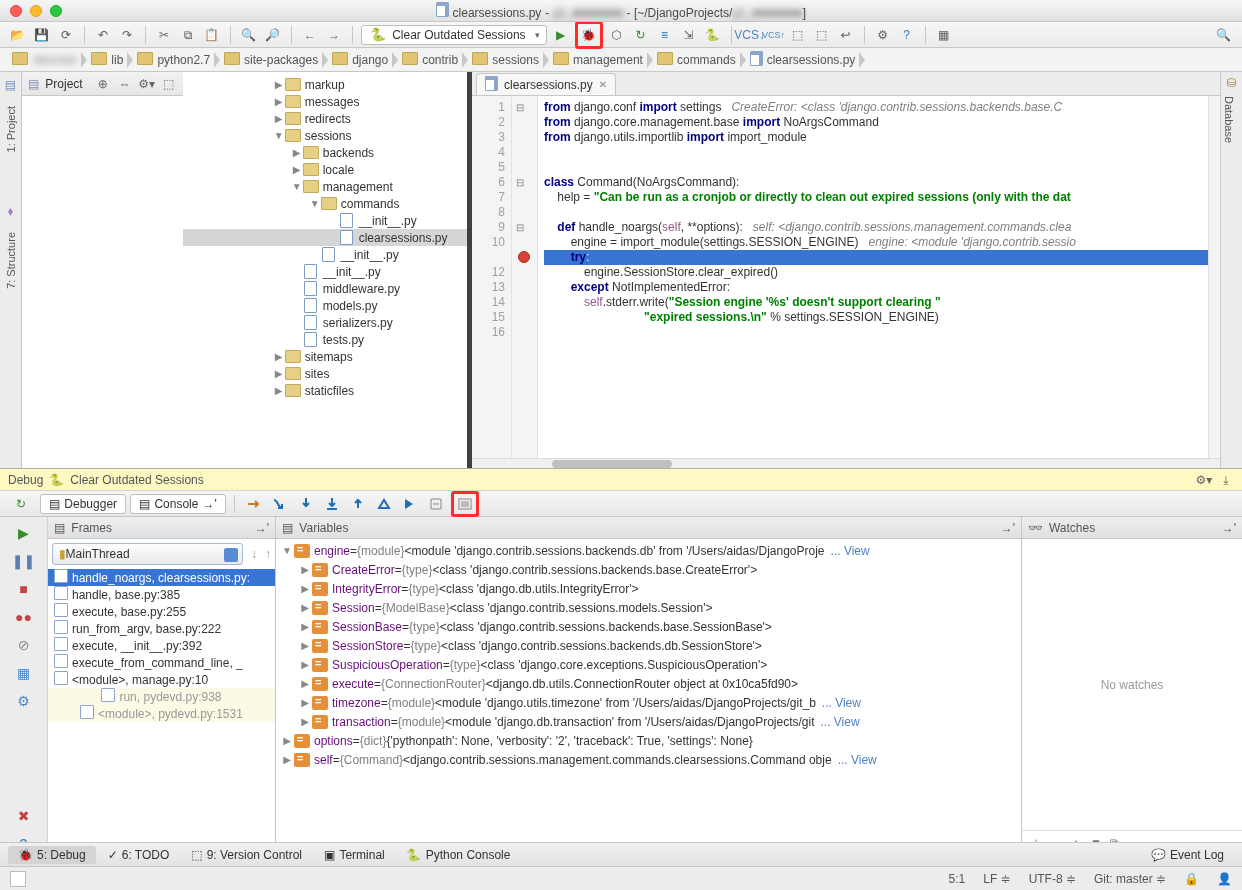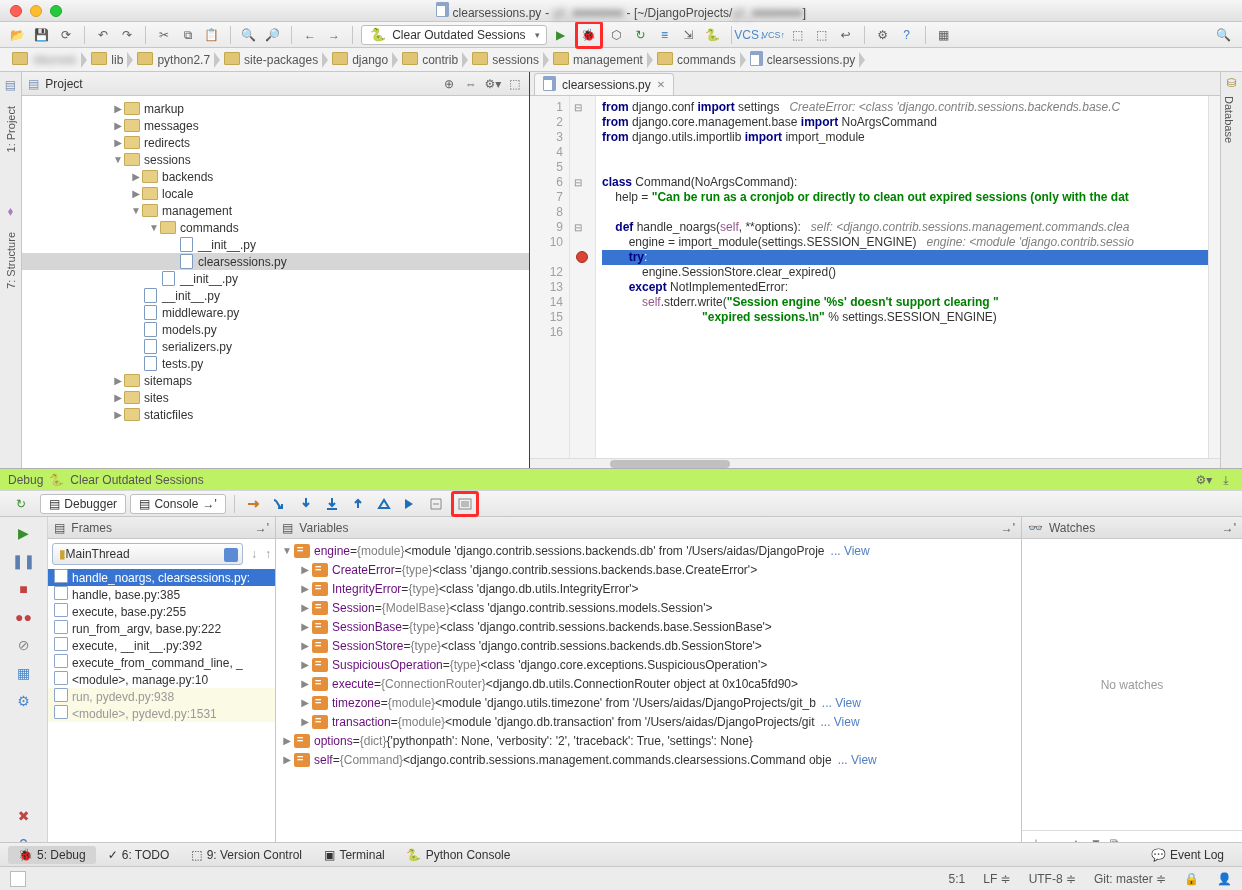--- a/index.html
+++ b/index.html
@@ -33,21 +33,21 @@
 .pyfile-icon::before { content:""; display:inline-block; width:11px; height:13px; background:#fff; border:1px solid #8ca5c9; border-radius:1px; box-shadow:inset -3px 3px 0 #8ca5c9; }
 
 
 .left-stripe { position:absolute; left:0; top:72px; width:22px; height:396px; background:#ececec; border-right:1px solid #c7c7c7; display:flex; flex-direction:column; align-items:center; gap:8px; padding-top:6px; }
 .left-stripe .st-tab { writing-mode:vertical-rl; transform:rotate(180deg); font-size:11px; color:#555; padding:6px 2px; cursor:pointer; }
 .right-stripe { position:absolute; right:0; top:72px; width:22px; height:396px; background:#ececec; border-left:1px solid #c7c7c7; }
 .right-stripe .st-tab { writing-mode:vertical-rl; font-size:11px; color:#555; padding:6px 2px; cursor:pointer; }
 
 
 .main-split { position:absolute; left:22px; top:72px; right:22px; height:396px; display:flex; background:#fff; }
-.project-panel { width:508px; border-right:1px solid #404040; display:flex; flex-direction:column; }
+.project-panel { width:450px; border-right:5px solid #404040; display:flex; flex-direction:row; }
 .proj-head { height:24px; background:linear-gradient(#f2f2f2,#e6e6e6); border-bottom:1px solid #c7c7c7; display:flex; align-items:center; padding:0 6px; gap:6px; }
 .proj-head .dir-icon::before { content:"▤"; color:#7a92b5; font-size:12px; }
 .proj-head .spacer { flex:1; }
 .proj-head .hbtn { width:16px; height:16px; display:flex; align-items:center; justify-content:center; color:#666; cursor:pointer; font-size:12px; }
 .tree { flex:1; overflow:auto; padding:4px 0; }
 .tree-row { display:flex; align-items:center; height:17px; padding-right:8px; cursor:pointer; }
 .tree-row.sel { background:#d6d6d6; }
 .tr-indent { display:inline-block; }
 .tr-arrow { width:12px; text-align:center; color:#888; font-size:10px; }
 .tr-icon { width:16px; display:inline-flex; justify-content:center; }
@@ -71,39 +71,39 @@
 .hl-line { background:#3874d1; color:#fff; }
 .kw { color:#000080; font-weight:bold; }
 .str { color:#008000; font-weight:bold; }
 .cmt { color:#808080; font-style:italic; }
 .self { color:#94558D; }
 .ed-scrollbar { height:10px; background:#f0f0f0; border-top:1px solid #ddd; position:relative; }
 .ed-scrollbar-thumb { position:absolute; left:80px; width:120px; height:8px; top:1px; background:#c0c0c0; border-radius:4px; }
 .err-stripe { width:12px; background:#f4f4f4; border-left:1px solid #e0e0e0; }
 
 
-.debug-panel { position:absolute; left:0; right:0; top:468px; bottom:24px; background:#bef264; border-top:1px solid #b0b0b0; display:flex; flex-direction:column; }
+.debug-panel { position:absolute; left:0; right:0; top:468px; bottom:24px; background:#fef9c3; border-top:1px solid #b0b0b0; display:flex; flex-direction:column; }
 .dbg-title { height:22px; display:flex; align-items:center; padding:0 8px; gap:6px; color:#555; border-bottom:1px solid #d5d5d5; }
 .dbg-title .spacer{flex:1;}
 .dbg-title .tbtn{width:16px;height:16px;color:#666;cursor:pointer;display:flex;align-items:center;justify-content:center;}
 .dbg-toolbar { height:26px; background:linear-gradient(#f5f5f5,#e8e8e8); border-bottom:1px solid #c7c7c7; display:flex; align-items:center; padding:0 6px; gap:4px; }
 .dbg-toolbar .tab { padding:2px 8px; border:1px solid #bfbfbf; background:#fff; border-radius:3px; display:flex; align-items:center; gap:4px; }
 .dbg-toolbar .stepbtn { width:22px; height:20px; display:flex; align-items:center; justify-content:center; cursor:pointer; color:#1e6fb8; }
 .dbg-content { flex:1; display:flex; overflow:hidden; }
 .dbg-left-col { width:48px; background:#ececec; border-right:1px solid #d5d5d5; display:flex; flex-direction:column; align-items:center; padding-top:6px; gap:8px; }
 .dbg-left-col .lb { width:20px; height:20px; display:flex; align-items:center; justify-content:center; cursor:pointer; font-size:14px; }
 .frames-pane { width:228px; background:#fff; border-right:1px solid #c7c7c7; display:flex; flex-direction:column; }
 .pane-head { height:22px; background:linear-gradient(#eeeeee,#e0e0e0); border-bottom:1px solid #c7c7c7; display:flex; align-items:center; padding:0 6px; gap:6px; font-size:11px; color:#555; }
 .pane-head .sp{flex:1;}
 .thread-sel { margin:4px; height:22px; background:linear-gradient(#fefefe,#e9e9e9); border:1px solid #a6b9d6; border-radius:3px; display:flex; align-items:center; padding:0 20px 0 6px; position:relative; }
 .thread-sel::after{content:"";position:absolute;right:4px;top:4px;width:14px;height:14px;background:#5b8bd4;border-radius:2px;}
 .frames-list { flex:1; overflow:hidden; }
 .frame-row { height:17px; display:flex; align-items:center; padding:0 6px; gap:4px; font-size:11px; white-space:nowrap; overflow:hidden; }
 .frame-row.sel { background:#3874d1; color:#fff; }
-.frame-row.dim { color:#999; background:#fafae5; }
+.frame-row.dim { color:#999; background:#fafae5;justify-content:center; }
 .frame-icon::before{content:""; display:inline-block;width:12px;height:12px;background:#fff;border:1px solid #8ca5c9;border-radius:1px;}
 .vars-pane { flex:1; background:#fff; display:flex; flex-direction:column; border-right:1px solid #c7c7c7; }
 .var-list { flex:1; overflow:hidden; padding:2px 0; }
 .var-row { height:19px; display:flex; align-items:center; padding:0 4px; font-size:12px; white-space:nowrap; overflow:hidden; }
 .var-row .arr { width:14px; text-align:center; color:#888; font-size:10px; }
 .var-row .vicon { width:16px; height:14px; background:#e58f3a; border-radius:2px; margin-right:4px; position:relative; }
 .var-row .vicon::after{content:"=";position:absolute;left:3px;top:-1px;color:#fff;font-size:11px;font-weight:bold;}
 .var-row .name { color:#660e7a; }
 .var-row .type { color:#808080; }
 .var-row .val { color:#333; }

